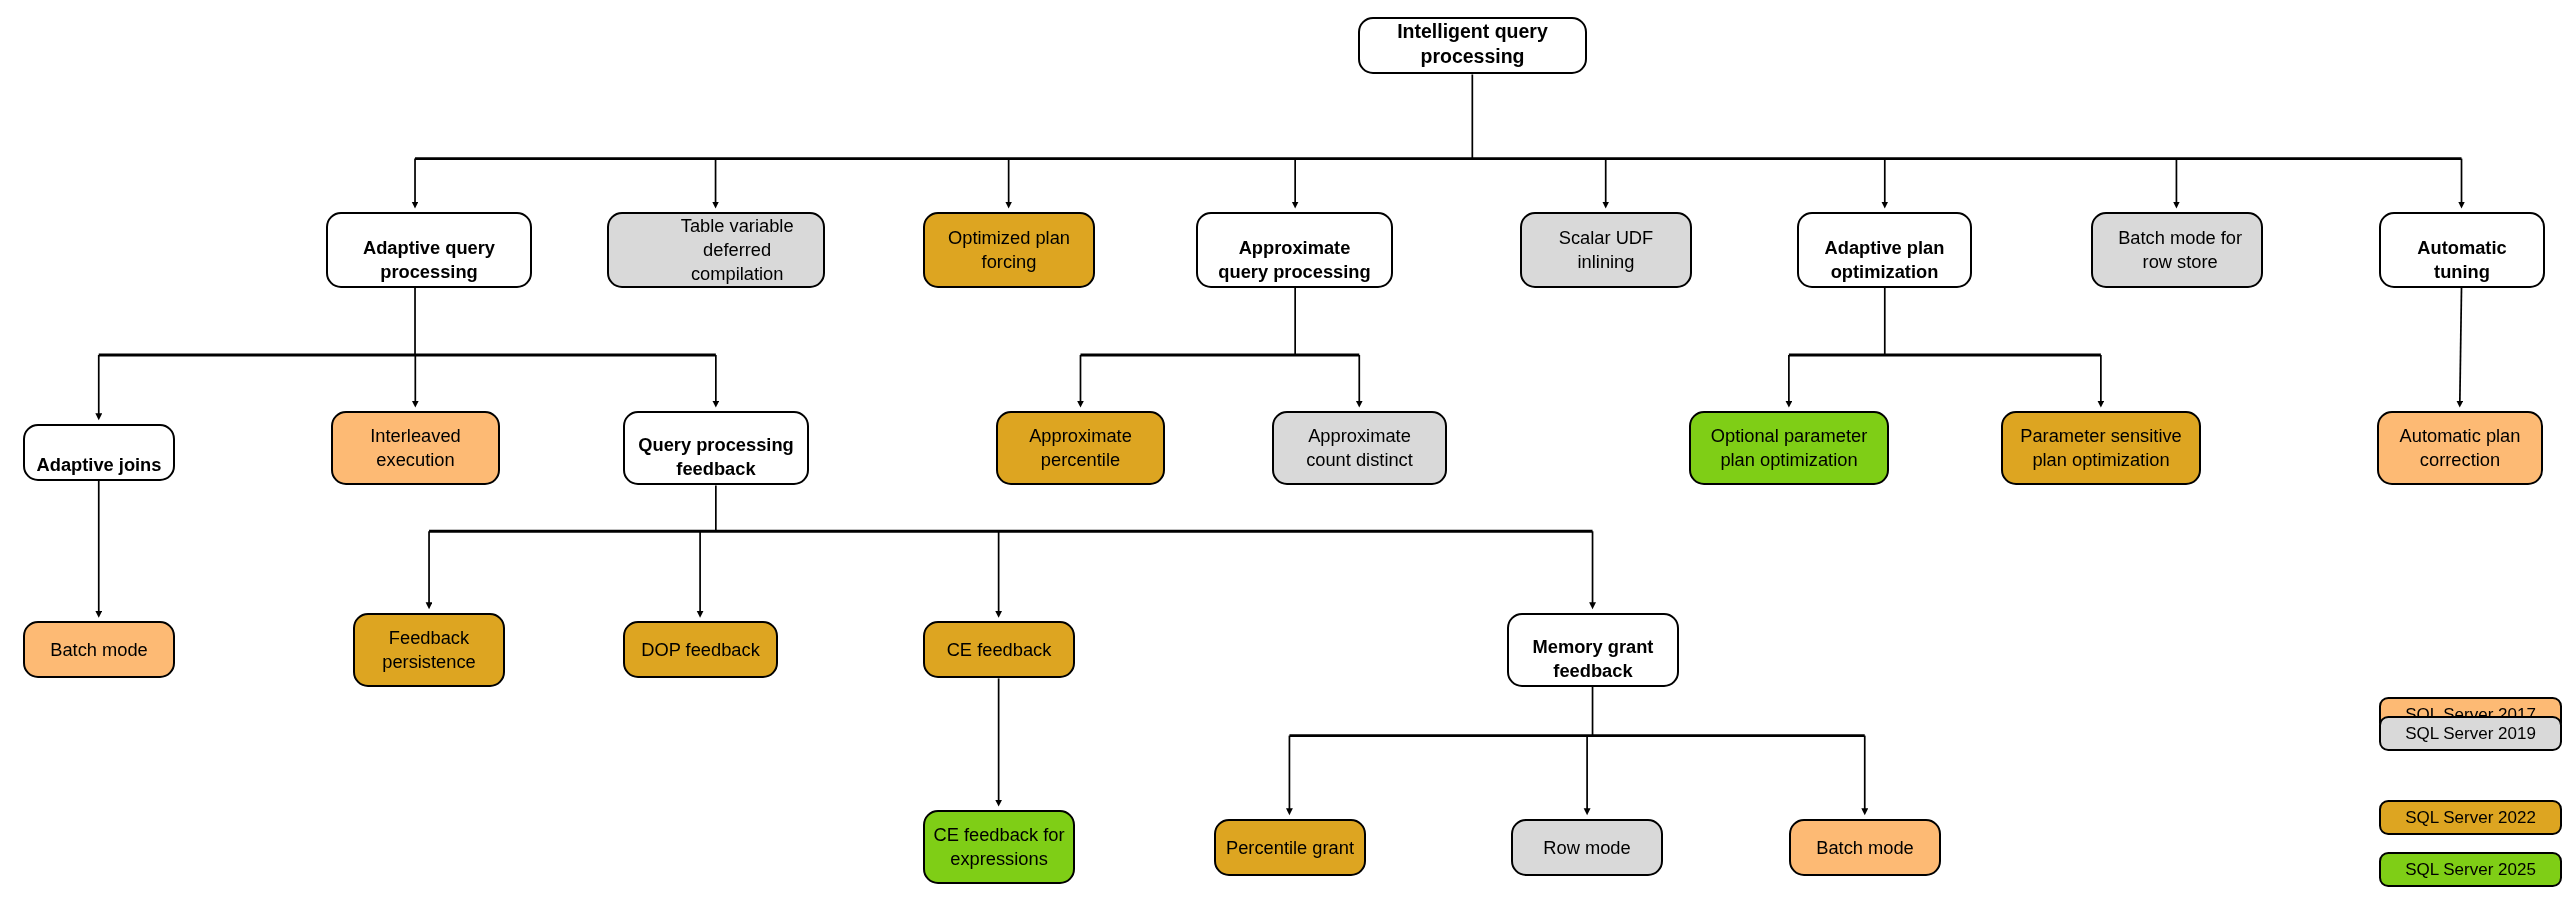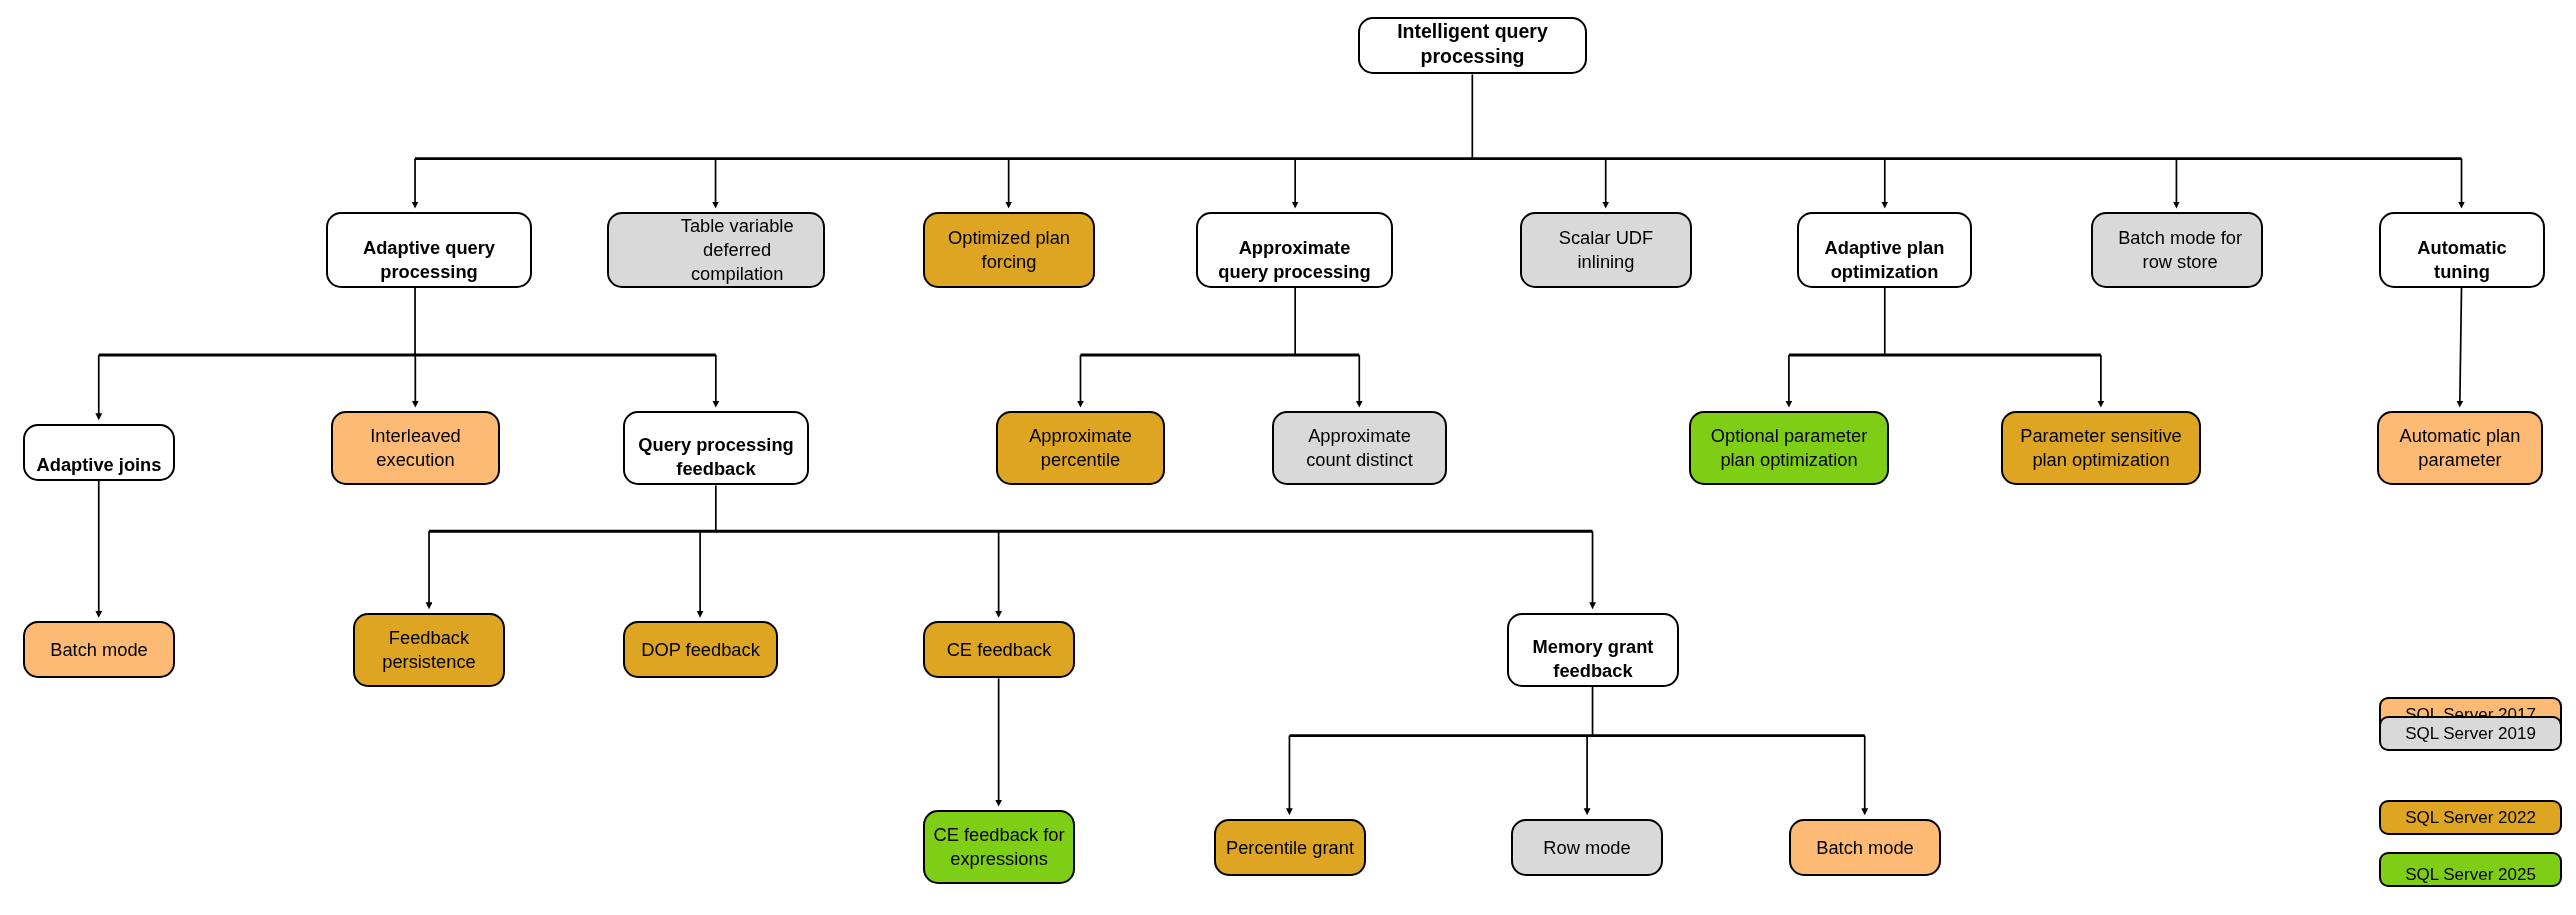--- a/index.html
+++ b/index.html
@@ -150,21 +150,21 @@
       <div class="node fill-green" style="left: 1689px; top: 411px; width: 200px; height: 74px; font-size: 18.3px;">
         <span class="lbl">Optional parameter
 plan optimization</span>
       </div>
       <div class="node fill-gold" style="left: 2001px; top: 411px; width: 200px; height: 74px; font-size: 18.3px;">
         <span class="lbl">Parameter sensitive
 plan optimization</span>
       </div>
       <div class="node fill-blue" style="left: 2377px; top: 411px; width: 166px; height: 74px; font-size: 18.3px;">
         <span class="lbl">Automatic plan
-parameter</span>
+correction</span>
       </div>
       <div class="node fill-blue" style="left: 23px; top: 621px; width: 152px; height: 57px; font-size: 18.3px;">
         <span class="lbl">Batch mode</span>
       </div>
       <div class="node fill-gold" style="left: 353px; top: 613px; width: 152px; height: 74px; font-size: 18.3px;">
         <span class="lbl">Feedback
 persistence</span>
       </div>
       <div class="node fill-gold" style="left: 623px; top: 621px; width: 155px; height: 57px; font-size: 18.3px;">
         <span class="lbl">DOP feedback</span>
@@ -193,18 +193,18 @@
   <div id="legend-layer">
       <div class="legend-item fill-blue" style="left: 2379px; top: 697px; width: 183px; height: 35px;">
         <span>SQL Server 2017</span>
       </div>
       <div class="legend-item fill-gray" style="left: 2379px; top: 716px; width: 183px; height: 35px;">
         <span>SQL Server 2019</span>
       </div>
       <div class="legend-item fill-gold" style="left: 2379px; top: 800px; width: 183px; height: 35px;">
         <span>SQL Server 2022</span>
       </div>
-      <div class="legend-item fill-green" style="left: 2379px; top: 852px; width: 183px; height: 35px; align-items: flex-end;">
+      <div class="legend-item fill-green" style="left: 2379px; top: 852px; width: 183px; height: 35px;">
         <span>SQL Server 2025</span>
       </div>
     </div>
 </div>
 
 
 </body></html>

